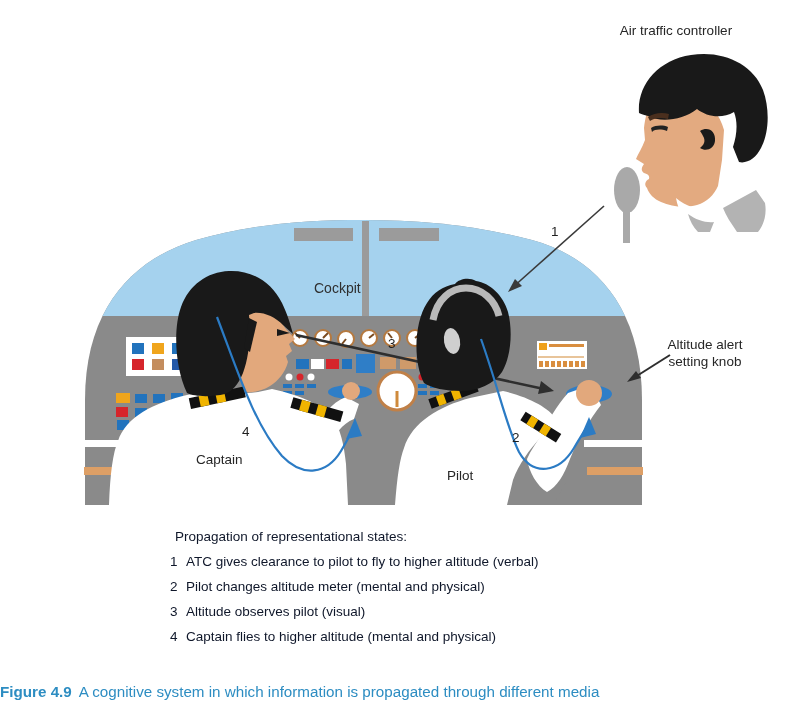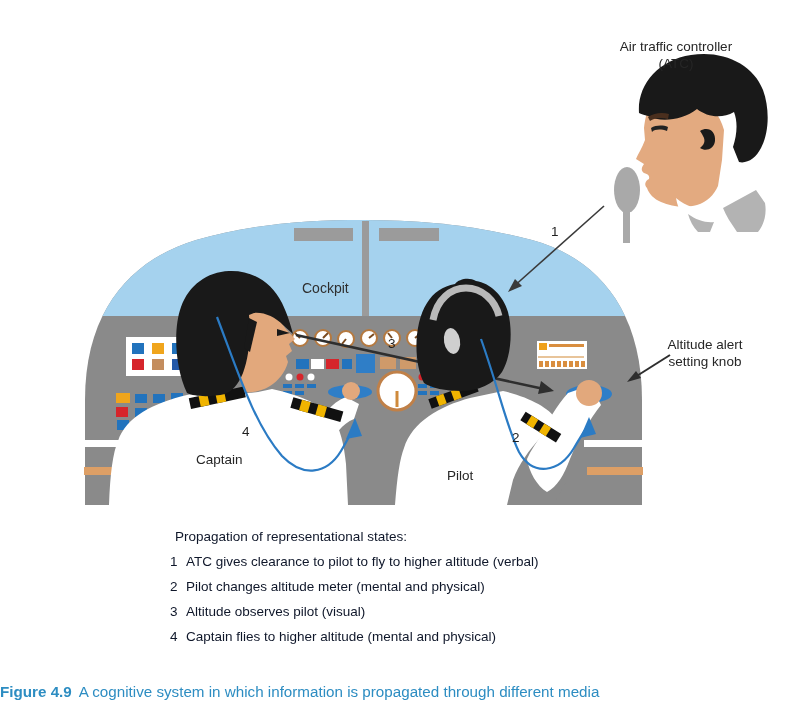--- a/index.html
+++ b/index.html
@@ -221,32 +221,31 @@
     <path d="M 676 198 C 688 208 703 212 718 210 L 754 188 L 767 202 C 770 214 767 226 760 233 L 697 233 C 686 224 678 211 676 198 Z" fill="#ffffff"></path>
     <path d="M 723 208 L 756 190 L 765 203 C 767 214 764 225 758 232 L 737 232 C 731 223 726 216 723 208 Z" fill="#b3b3b3"></path>
     <path d="M 688 214 C 696 220 706 223 714 222 L 710 232 L 698 232 C 693 227 690 221 688 214 Z" fill="#b3b3b3"></path>
     <g>
       <ellipse cx="627" cy="190" rx="13" ry="23" fill="#a9a9a9"></ellipse>
       <rect x="623" y="210" width="7" height="33" fill="#a9a9a9"></rect>
     </g>
   </g>
 </svg>
 
-<div class="lbl center" style="left:596px;top:38px;width:160px;">
+<div class="lbl center" style="left:596px;top:22px;width:160px;">
   <div>Air traffic controller</div>
-  <div>(ATC)</div>
 </div>
 
 
 <div class="lbl center" style="left:630px;top:336px;width:150px;">
   <div>Altitude alert</div>
   <div>setting knob</div>
 </div>
 
-<div class="lbl cockpit-lbl" style="left:302px;top:280px;">Cockpit</div>
+<div class="lbl cockpit-lbl" style="left:314px;top:280px;">Cockpit</div>
 <div class="lbl" style="left:196px;top:451px;">Captain</div>
 <div class="lbl" style="left:447px;top:467px;">Pilot</div>
 
 <div class="num" style="left:551px;top:224px;">1</div>
 <div class="num" style="left:512px;top:430px;">2</div>
 <div class="num" style="left:388px;top:336px;">3</div>
 <div class="num" style="left:242px;top:424px;">4</div>
 
 <div class="legend">
   <div class="lg-title">Propagation of representational states:</div>

